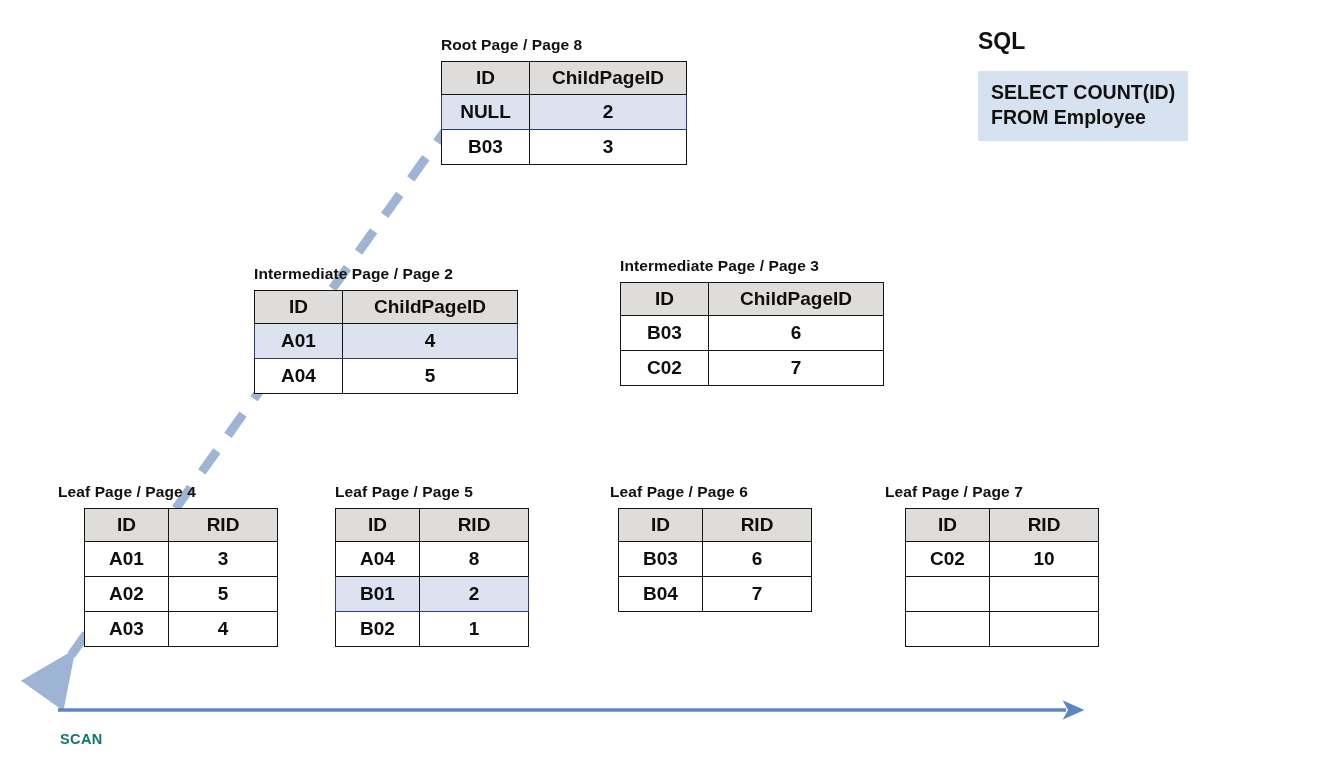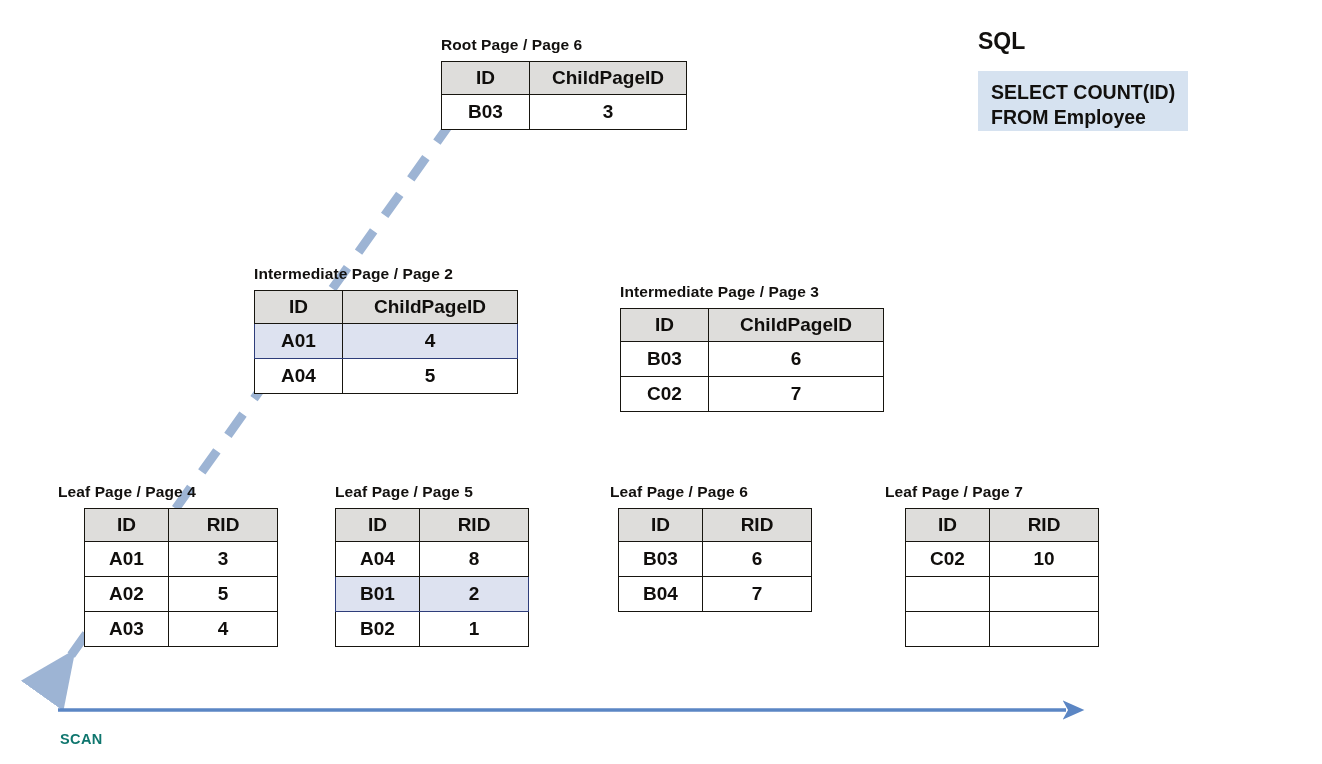--- a/index.html
+++ b/index.html
@@ -54,21 +54,21 @@
   .w-mid .c-id{width:88px;}
   .w-mid .c-val{width:175px;}
   .w-leaf .c-id{width:84px;}
   .w-leaf .c-val{width:109px;}
 
   
   #sql-panel{position:absolute;left:978px;top:28px;z-index:3;}
   #sql-title{font-size:23px;font-weight:bold;color:#12100e;margin-bottom:16px;}
   #sql-box{
     background:#d6e2f0;
-    padding:9px 13px 1px 13px;
+    padding:9px 13px 11px 13px;
     display:inline-block;
   }
   #sql-box div{
     font-size:19.5px;font-weight:bold;color:#12100e;
     line-height:1.29;white-space:nowrap;
   }
 
   
   #scan-label{
     position:absolute;left:60px;top:731px;z-index:3;
@@ -89,29 +89,33 @@
         <path d="M0,0.4 L6.4,3.25 L0,6.1 L1.6,3.25 Z" fill="#5b86c4"></path>
       </marker>
     </defs>
 
     <line x1="452" y1="121" x2="62" y2="668" stroke="#9db4d4" stroke-width="9" stroke-dasharray="26 19" stroke-linecap="butt" marker-end="url(#mk-dash)"></line>
 
     <line x1="58" y1="710" x2="1066" y2="710" stroke="#5b86c4" stroke-width="3.4" marker-end="url(#mk-scan)"></line>
   </svg>
 
   <div class="page-block" id="blk-root" style="left:441px;top:36px;">
-    <div class="page-caption">Root Page / Page 6</div>
+    <div class="page-caption">Root Page / Page 8</div>
     <table class="pg w-root">
       <thead>
         <tr>
           <th class="c-id">ID</th>
           <th class="c-val">ChildPageID</th>
         </tr>
       </thead>
       <tbody>
+        <tr class="hl">
+          <td>NULL</td>
+          <td>2</td>
+        </tr>
         <tr>
           <td>B03</td>
           <td>3</td>
         </tr>
       </tbody>
     </table>
   </div>
 
   <div class="page-block" id="blk-mid2" style="left:254px;top:265px;">
     <div class="page-caption">Intermediate Page / Page 2</div>
@@ -128,21 +132,21 @@
           <td>4</td>
         </tr>
         <tr>
           <td>A04</td>
           <td>5</td>
         </tr>
       </tbody>
     </table>
   </div>
 
-  <div class="page-block" id="blk-mid3" style="left:620px;top:283px;">
+  <div class="page-block" id="blk-mid3" style="left:620px;top:257px;">
     <div class="page-caption">Intermediate Page / Page 3</div>
     <table class="pg w-mid">
       <thead>
         <tr>
           <th class="c-id">ID</th>
           <th class="c-val">ChildPageID</th>
         </tr>
       </thead>
       <tbody>
         <tr>

